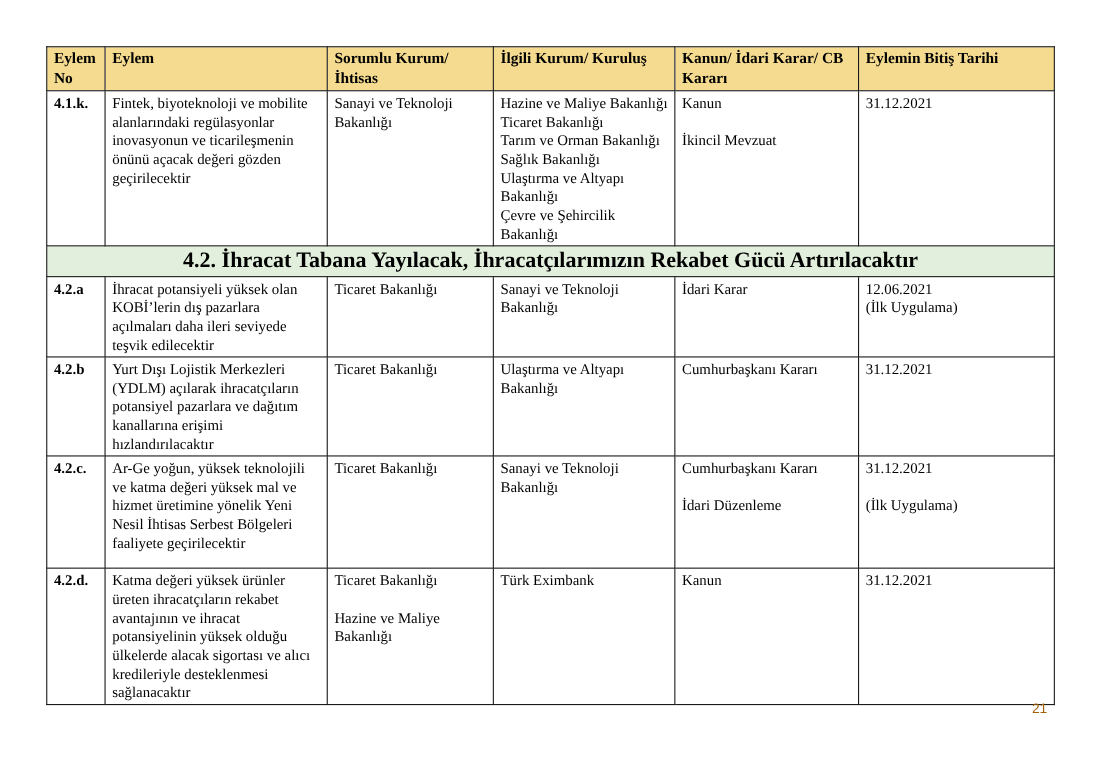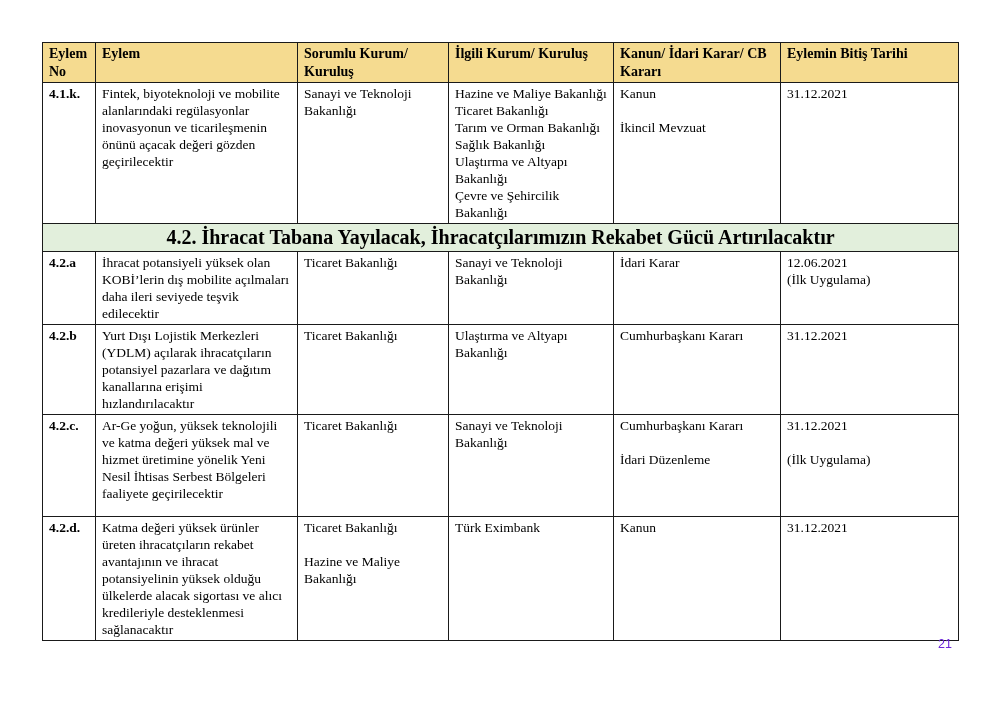--- a/index.html
+++ b/index.html
@@ -51,42 +51,42 @@
     padding: 1px 4px;
   }
   .page-number {
     position: absolute;
     top: 637px;
     left: 42px;
     width: 910px;
     text-align: right;
     font-family: "Liberation Sans", sans-serif;
     font-size: 12.5px;
-    color: #6d28d9;
+    color: #a16207;
   }
 </style>
 </head>
 <body>
 
 <div class="page">
 
   <table class="action-table">
     <colgroup>
       <col style="width:53px">
       <col style="width:202px">
       <col style="width:151px">
       <col style="width:165px">
       <col style="width:167px">
       <col style="width:178px">
     </colgroup>
     <thead>
       <tr style="height:34px">
         <th>Eylem No</th>
         <th>Eylem</th>
-        <th>Sorumlu Kurum/ Kuruluş</th>
+        <th>Sorumlu Kurum/ İhtisas</th>
         <th>İlgili Kurum/ Kuruluş</th>
         <th>Kanun/ İdari Karar/ CB Kararı</th>
         <th>Eylemin Bitiş Tarihi</th>
       </tr>
     </thead>
     <tbody>
       <tr style="height:118px">
         <td class="no-cell">4.1.k.</td>
         <td>Fintek, biyoteknoloji ve mobilite alanlarındaki regülasyonlar inovasyonun ve ticarileşmenin önünü açacak değeri gözden geçirilecektir</td>
         <td>Sanayi ve Teknoloji Bakanlığı</td>
@@ -99,21 +99,21 @@
         <td>Kanun
 
 İkincil Mevzuat</td>
         <td>31.12.2021</td>
       </tr>
       <tr class="section-row" style="height:22px">
         <td colspan="6">4.2. İhracat Tabana Yayılacak, İhracatçılarımızın Rekabet Gücü Artırılacaktır</td>
       </tr>
       <tr style="height:66px">
         <td class="no-cell">4.2.a</td>
-        <td>İhracat potansiyeli yüksek olan KOBİ’lerin dış mobilite açılmaları daha ileri seviyede teşvik edilecektir</td>
+        <td>İhracat potansiyeli yüksek olan KOBİ’lerin dış pazarlara açılmaları daha ileri seviyede teşvik edilecektir</td>
         <td>Ticaret Bakanlığı</td>
         <td>Sanayi ve Teknoloji Bakanlığı</td>
         <td>İdari Karar</td>
         <td>12.06.2021
 (İlk Uygulama)</td>
       </tr>
       <tr style="height:79px">
         <td class="no-cell">4.2.b</td>
         <td>Yurt Dışı Lojistik Merkezleri (YDLM) açılarak ihracatçıların potansiyel pazarlara ve dağıtım kanallarına erişimi hızlandırılacaktır</td>
         <td>Ticaret Bakanlığı</td>

